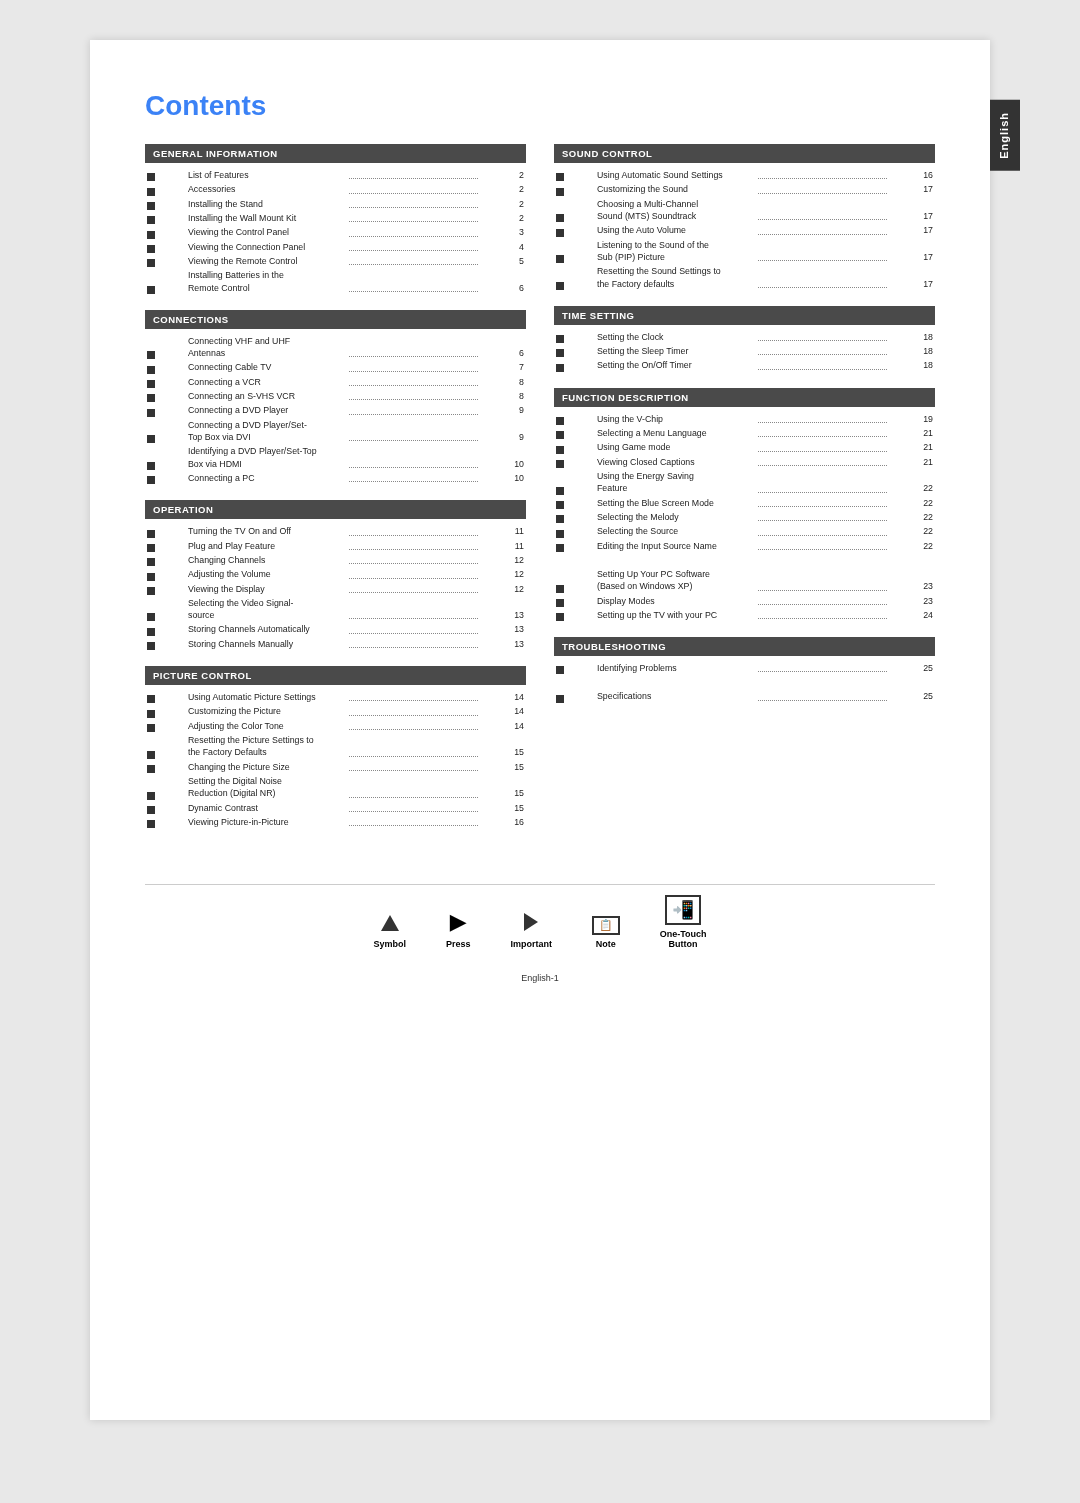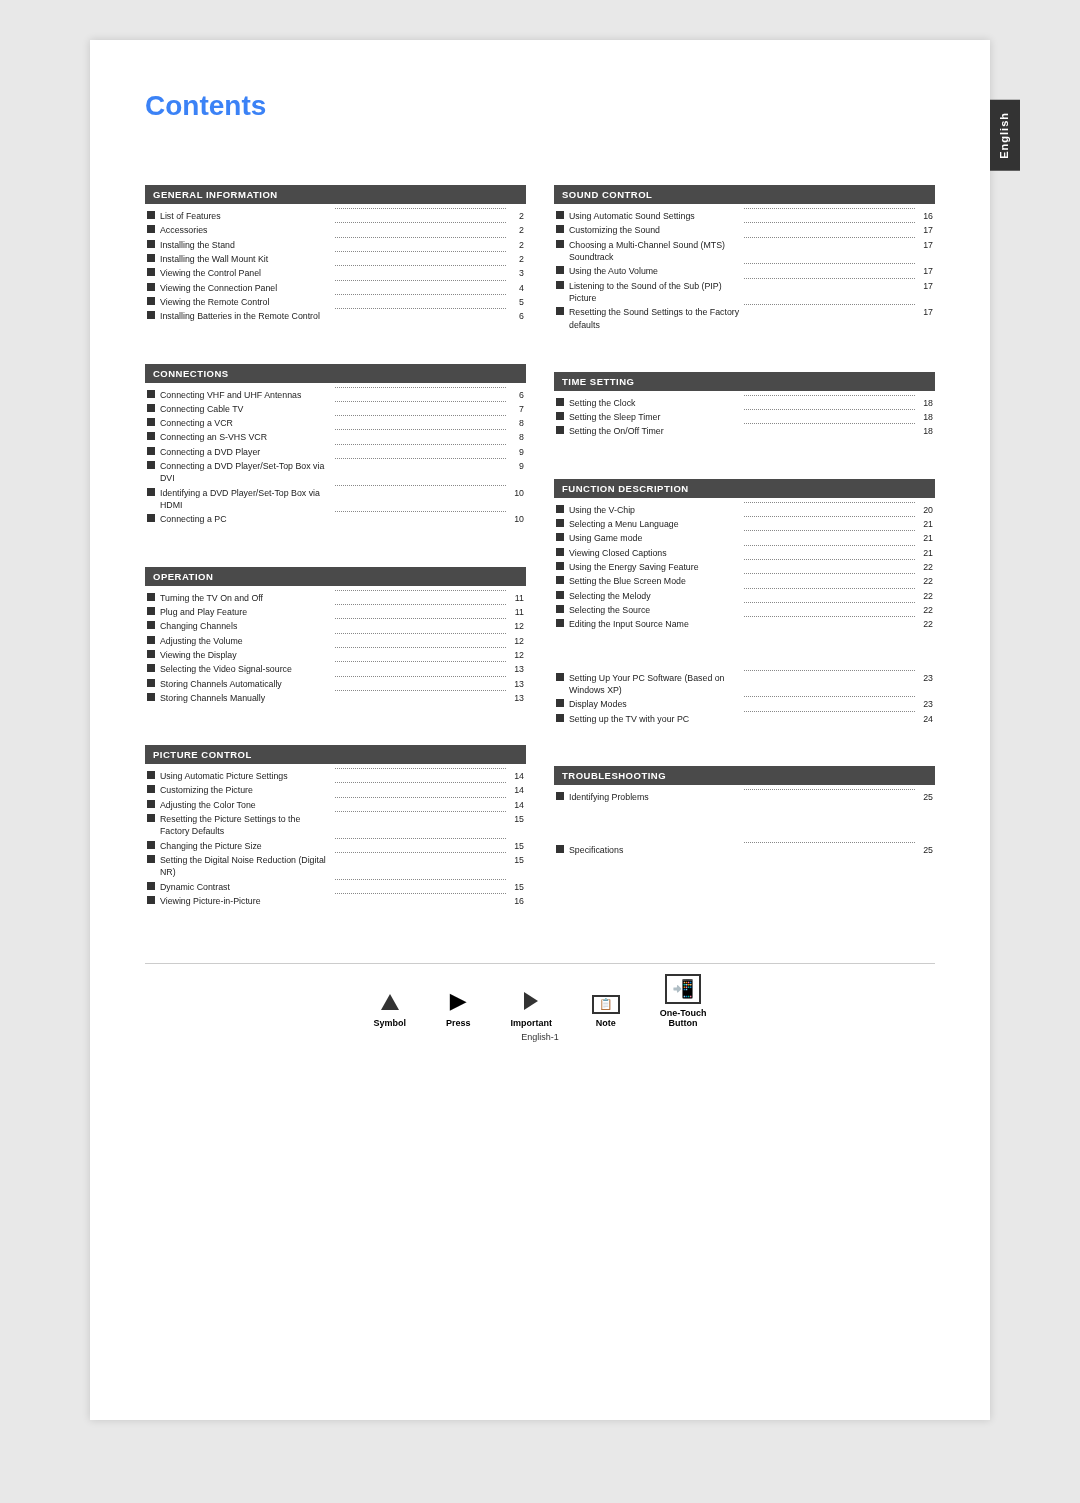--- a/index.html
+++ b/index.html
@@ -43,42 +43,42 @@
     }
     .columns {
       display: flex;
       gap: 28px;
     }
     .col-left, .col-right {
       flex: 1;
     }
     .section {
       margin-bottom: 16px;
-      margin-top: 41px;
     }
     .section-header {
       background: #4a4a4a;
       color: white;
       font-size: 9.5px;
       font-weight: bold;
       padding: 4px 8px;
       letter-spacing: 0.5px;
       margin-bottom: 6px;
     }
     .section-items {
       list-style: none;
       padding: 0 2px;
     }
     .section-items li {
       font-size: 8.8px;
       color: #222;
       display: flex;
-      align-items: flex-start;
+      align-items: flex-end;
       margin-bottom: 2px;
       line-height: 1.4;
+      gap: 28px;
     }
     .section-items li .bullet {
       display: inline-block;
       width: 8px;
       height: 8px;
       background: #333;
       margin-right: 5px;
       flex-shrink: 0;
       margin-top: 1px;
     }
@@ -115,21 +115,21 @@
       gap: 4px;
     }
     .legend-label {
       font-size: 9px;
       font-weight: bold;
       text-align: right;
     }
     .footer-page {
       text-align: center;
       font-size: 9px;
-      margin-top: 4px;
+      margin-top: 24px;
       color: #333;
     }
     .triangle-up {
       width: 0; height: 0;
       border-left: 9px solid transparent;
       border-right: 9px solid transparent;
       border-bottom: 16px solid #333;
       display: inline-block;
     }
     .arrow-right {
@@ -439,21 +439,21 @@
             </li>
           </ul>
         </div>
         <div class="section">
           <div class="section-header">FUNCTION DESCRIPTION</div>
           <ul class="section-items">
             <li>
               <span class="bullet"></span>
               <span class="item-text">Using the V-Chip</span>
               <span class="dots"></span>
-              <span class="page-num">20</span>
+              <span class="page-num">19</span>
             </li>
             <li>
               <span class="bullet"></span>
               <span class="item-text">Selecting a Menu Language</span>
               <span class="dots"></span>
               <span class="page-num">21</span>
             </li>
             <li>
               <span class="bullet"></span>
               <span class="item-text">Using Game mode</span>

